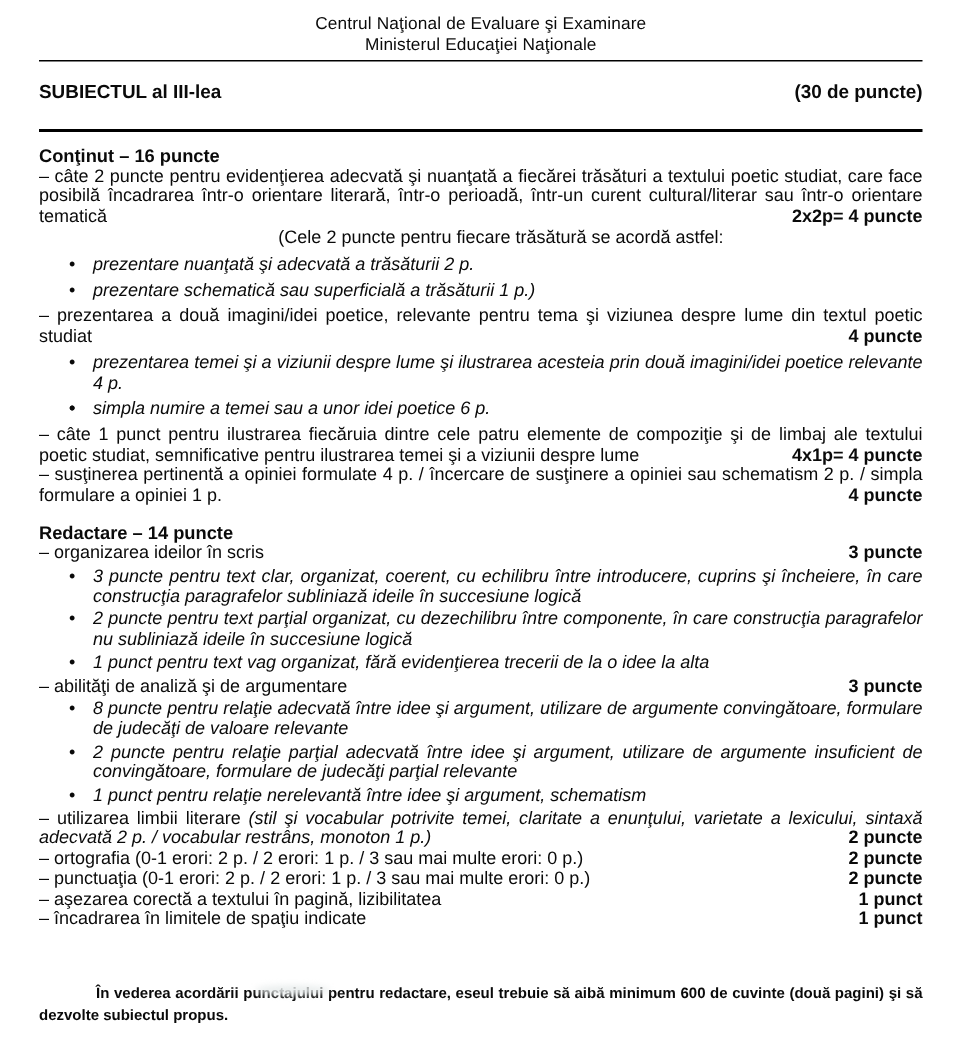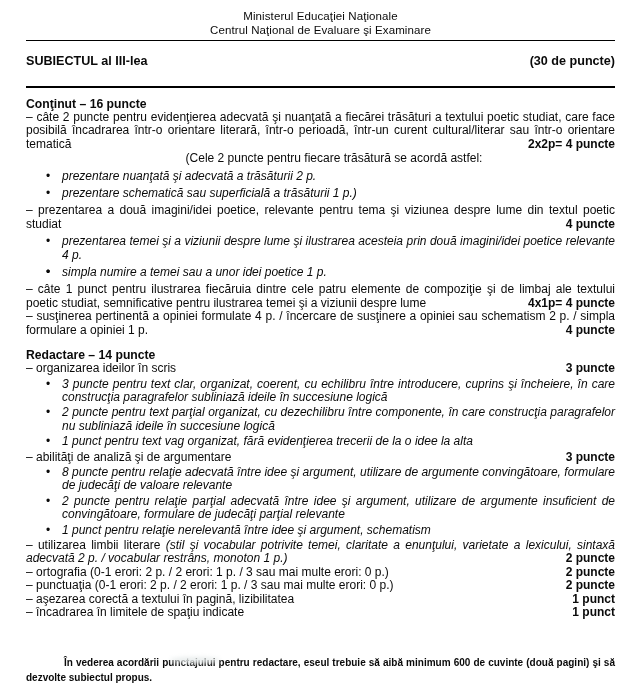--- a/index.html
+++ b/index.html
@@ -59,22 +59,22 @@
     background: #e9eded; border-radius: 50%;
     filter: blur(2px);
   }
 </style>
 </head>
 <body>
 
 <div class="page">
 
   <div class="doc-header">
+    <div class="hline">Centrul Naţional de Evaluare şi Examinare</div>
     <div class="hline">Ministerul Educaţiei Naţionale</div>
-    <div class="hline">Centrul Naţional de Evaluare şi Examinare</div>
   </div>
   <hr class="doc-rule">
 
   <div class="subject-row">
     <span>SUBIECTUL al III-lea</span>
     <span>(30 de puncte)</span>
   </div>
 
   <div class="section" id="sec1">
     <div class="sec-title">Conţinut – 16 puncte</div>
@@ -104,21 +104,21 @@
 
     <div class="row bullet">
       <span class="mark">•</span>
       <span class="txt">prezentarea temei şi a viziunii despre lume şi ilustrarea acesteia prin două imagini/idei poetice relevante 4 p.</span>
     </div>
     <div class="row bullet">
       <span class="mark">•</span>
     </div>
     <div class="row bullet">
       <span class="mark">•</span>
-      <span class="txt">simpla numire a temei sau a unor idei poetice 1 p.</span>
+      <span class="txt">simpla numire a temei sau a unor idei poetice 6 p.</span>
     </div>
 
     <div class="row dash">
       <span class="txt">– câte 1 punct pentru ilustrarea fiecăruia dintre cele patru elemente de compoziţie şi de limbaj ale textului poetic studiat, semnificative pentru ilustrarea temei şi a viziunii despre lume</span>
       <span class="score">4x1p= 4 puncte</span>
     </div>
 
     <div class="row dash">
       <span class="txt">– susţinerea pertinentă a opiniei formulate 4 p. / încercare de susţinere a opiniei sau schematism 2 p. / simpla formulare a opiniei 1 p.</span>
       <span class="score">4 puncte</span>

